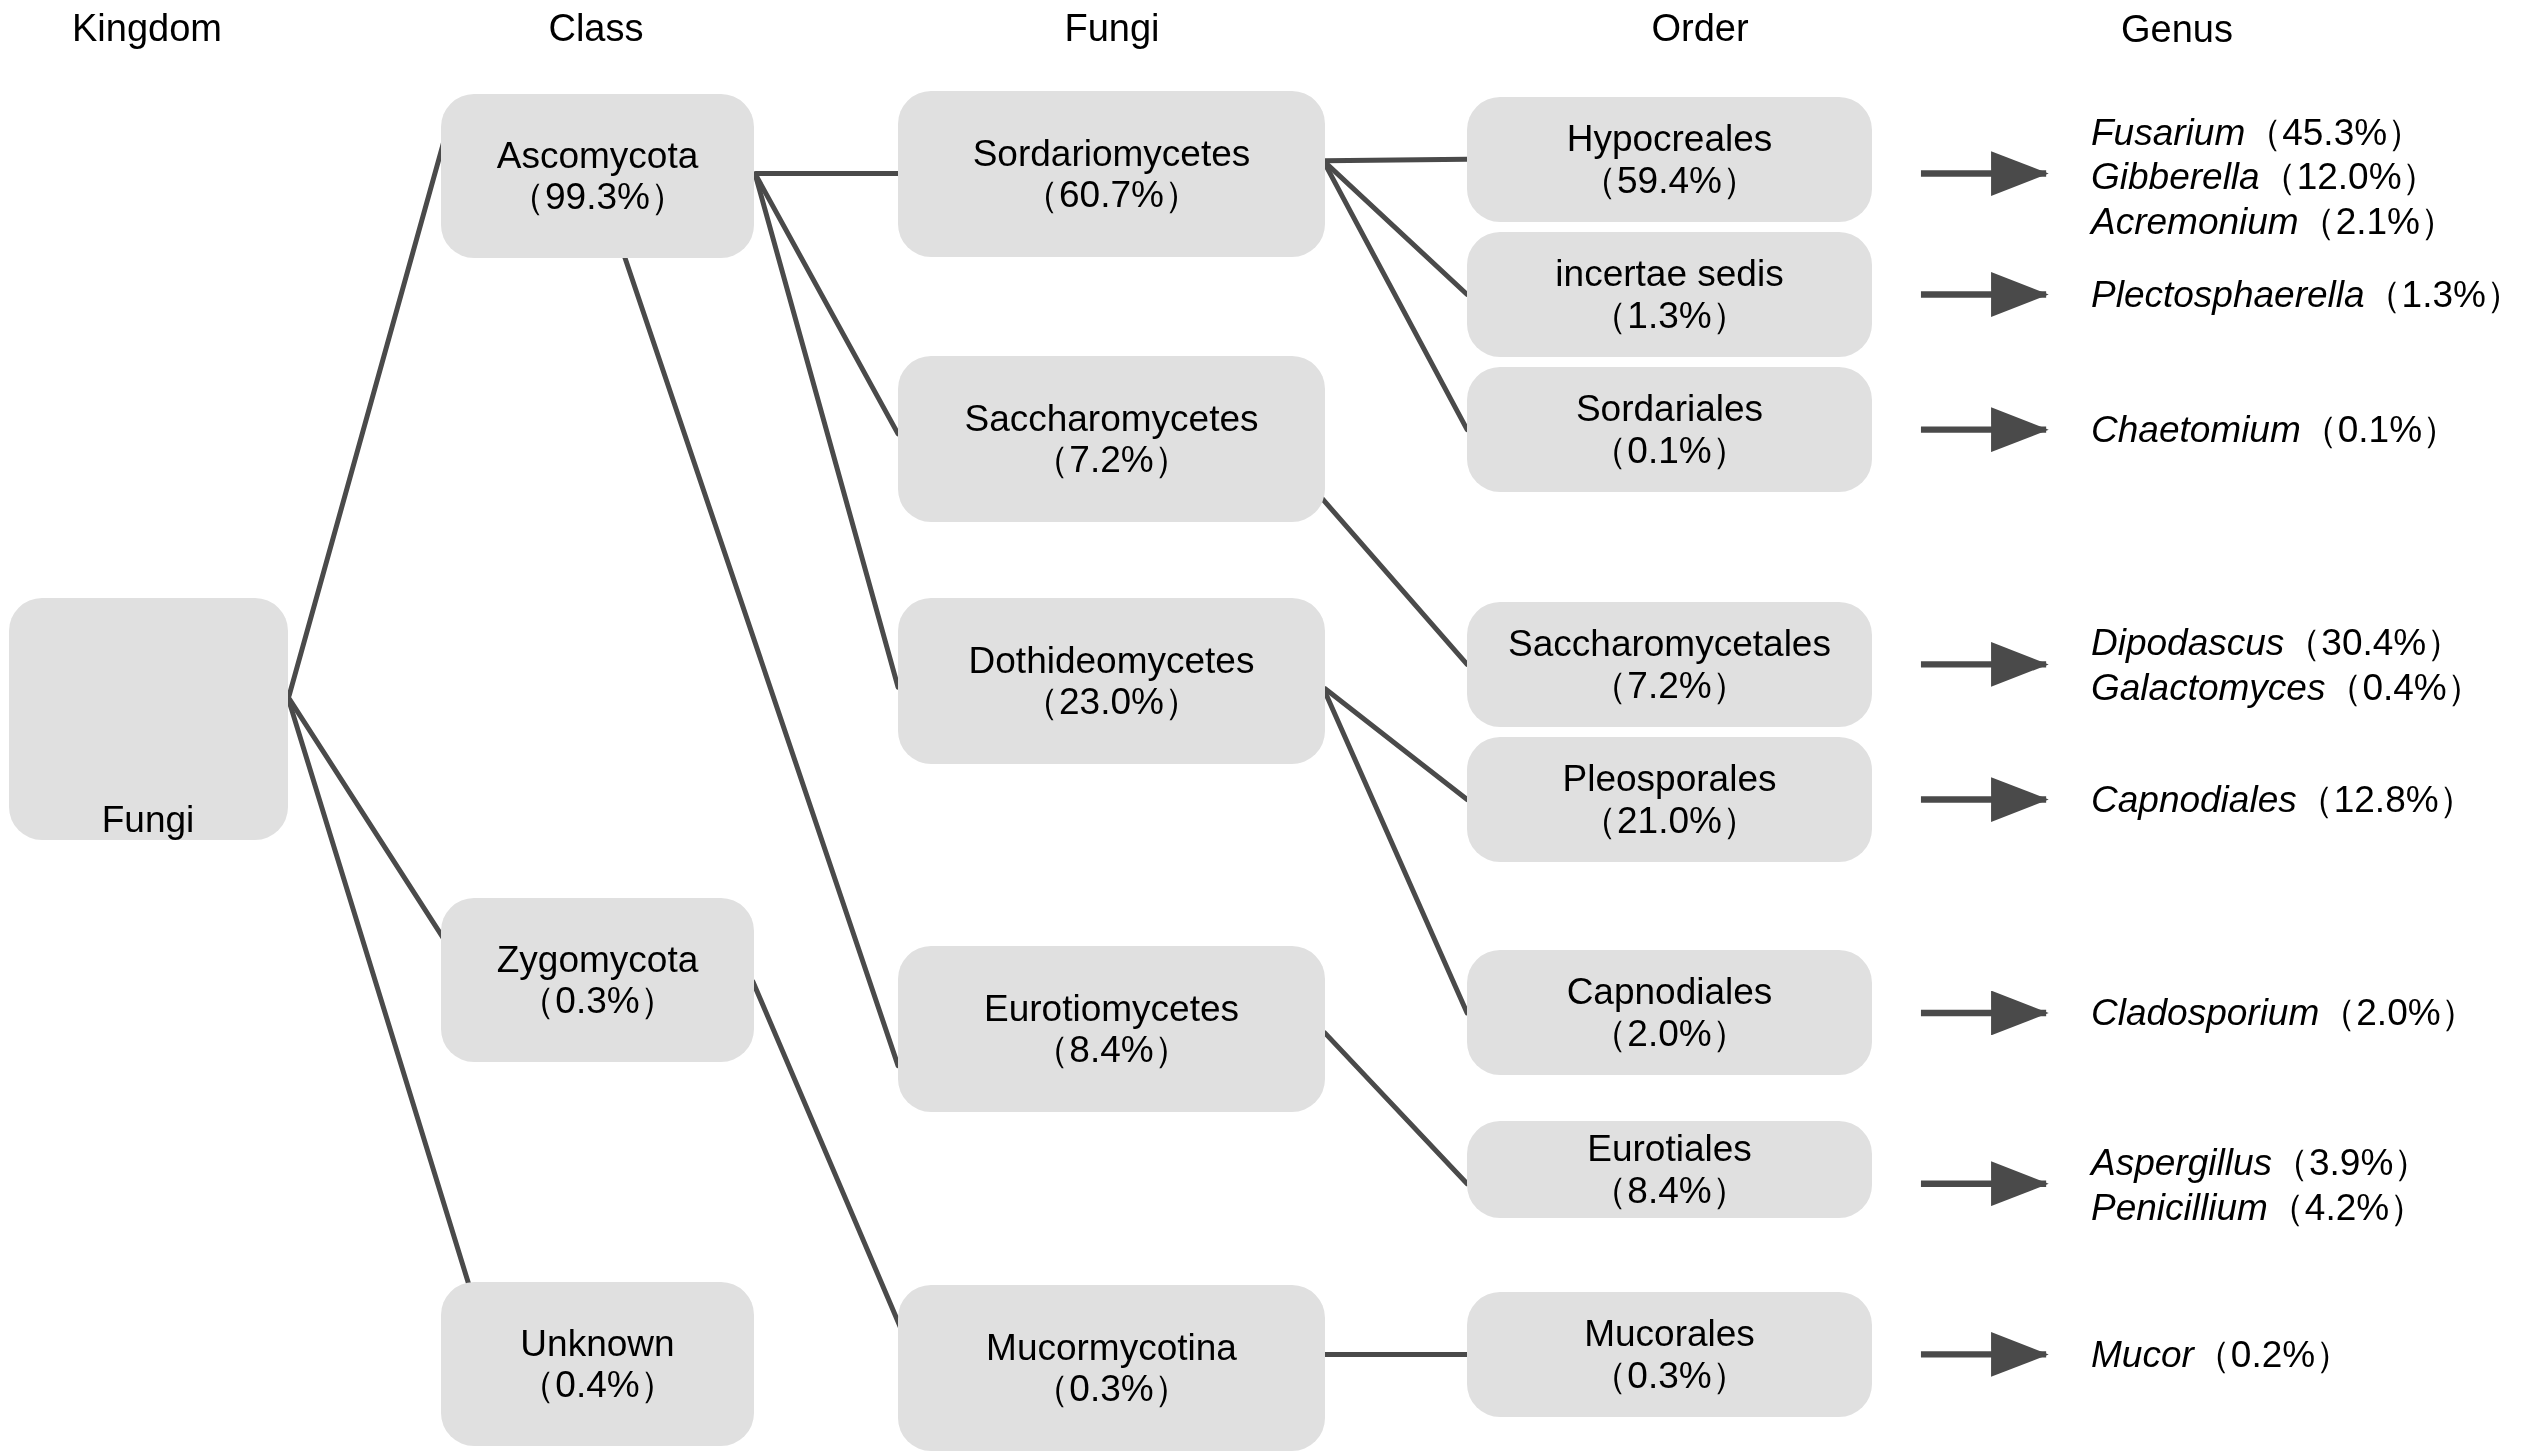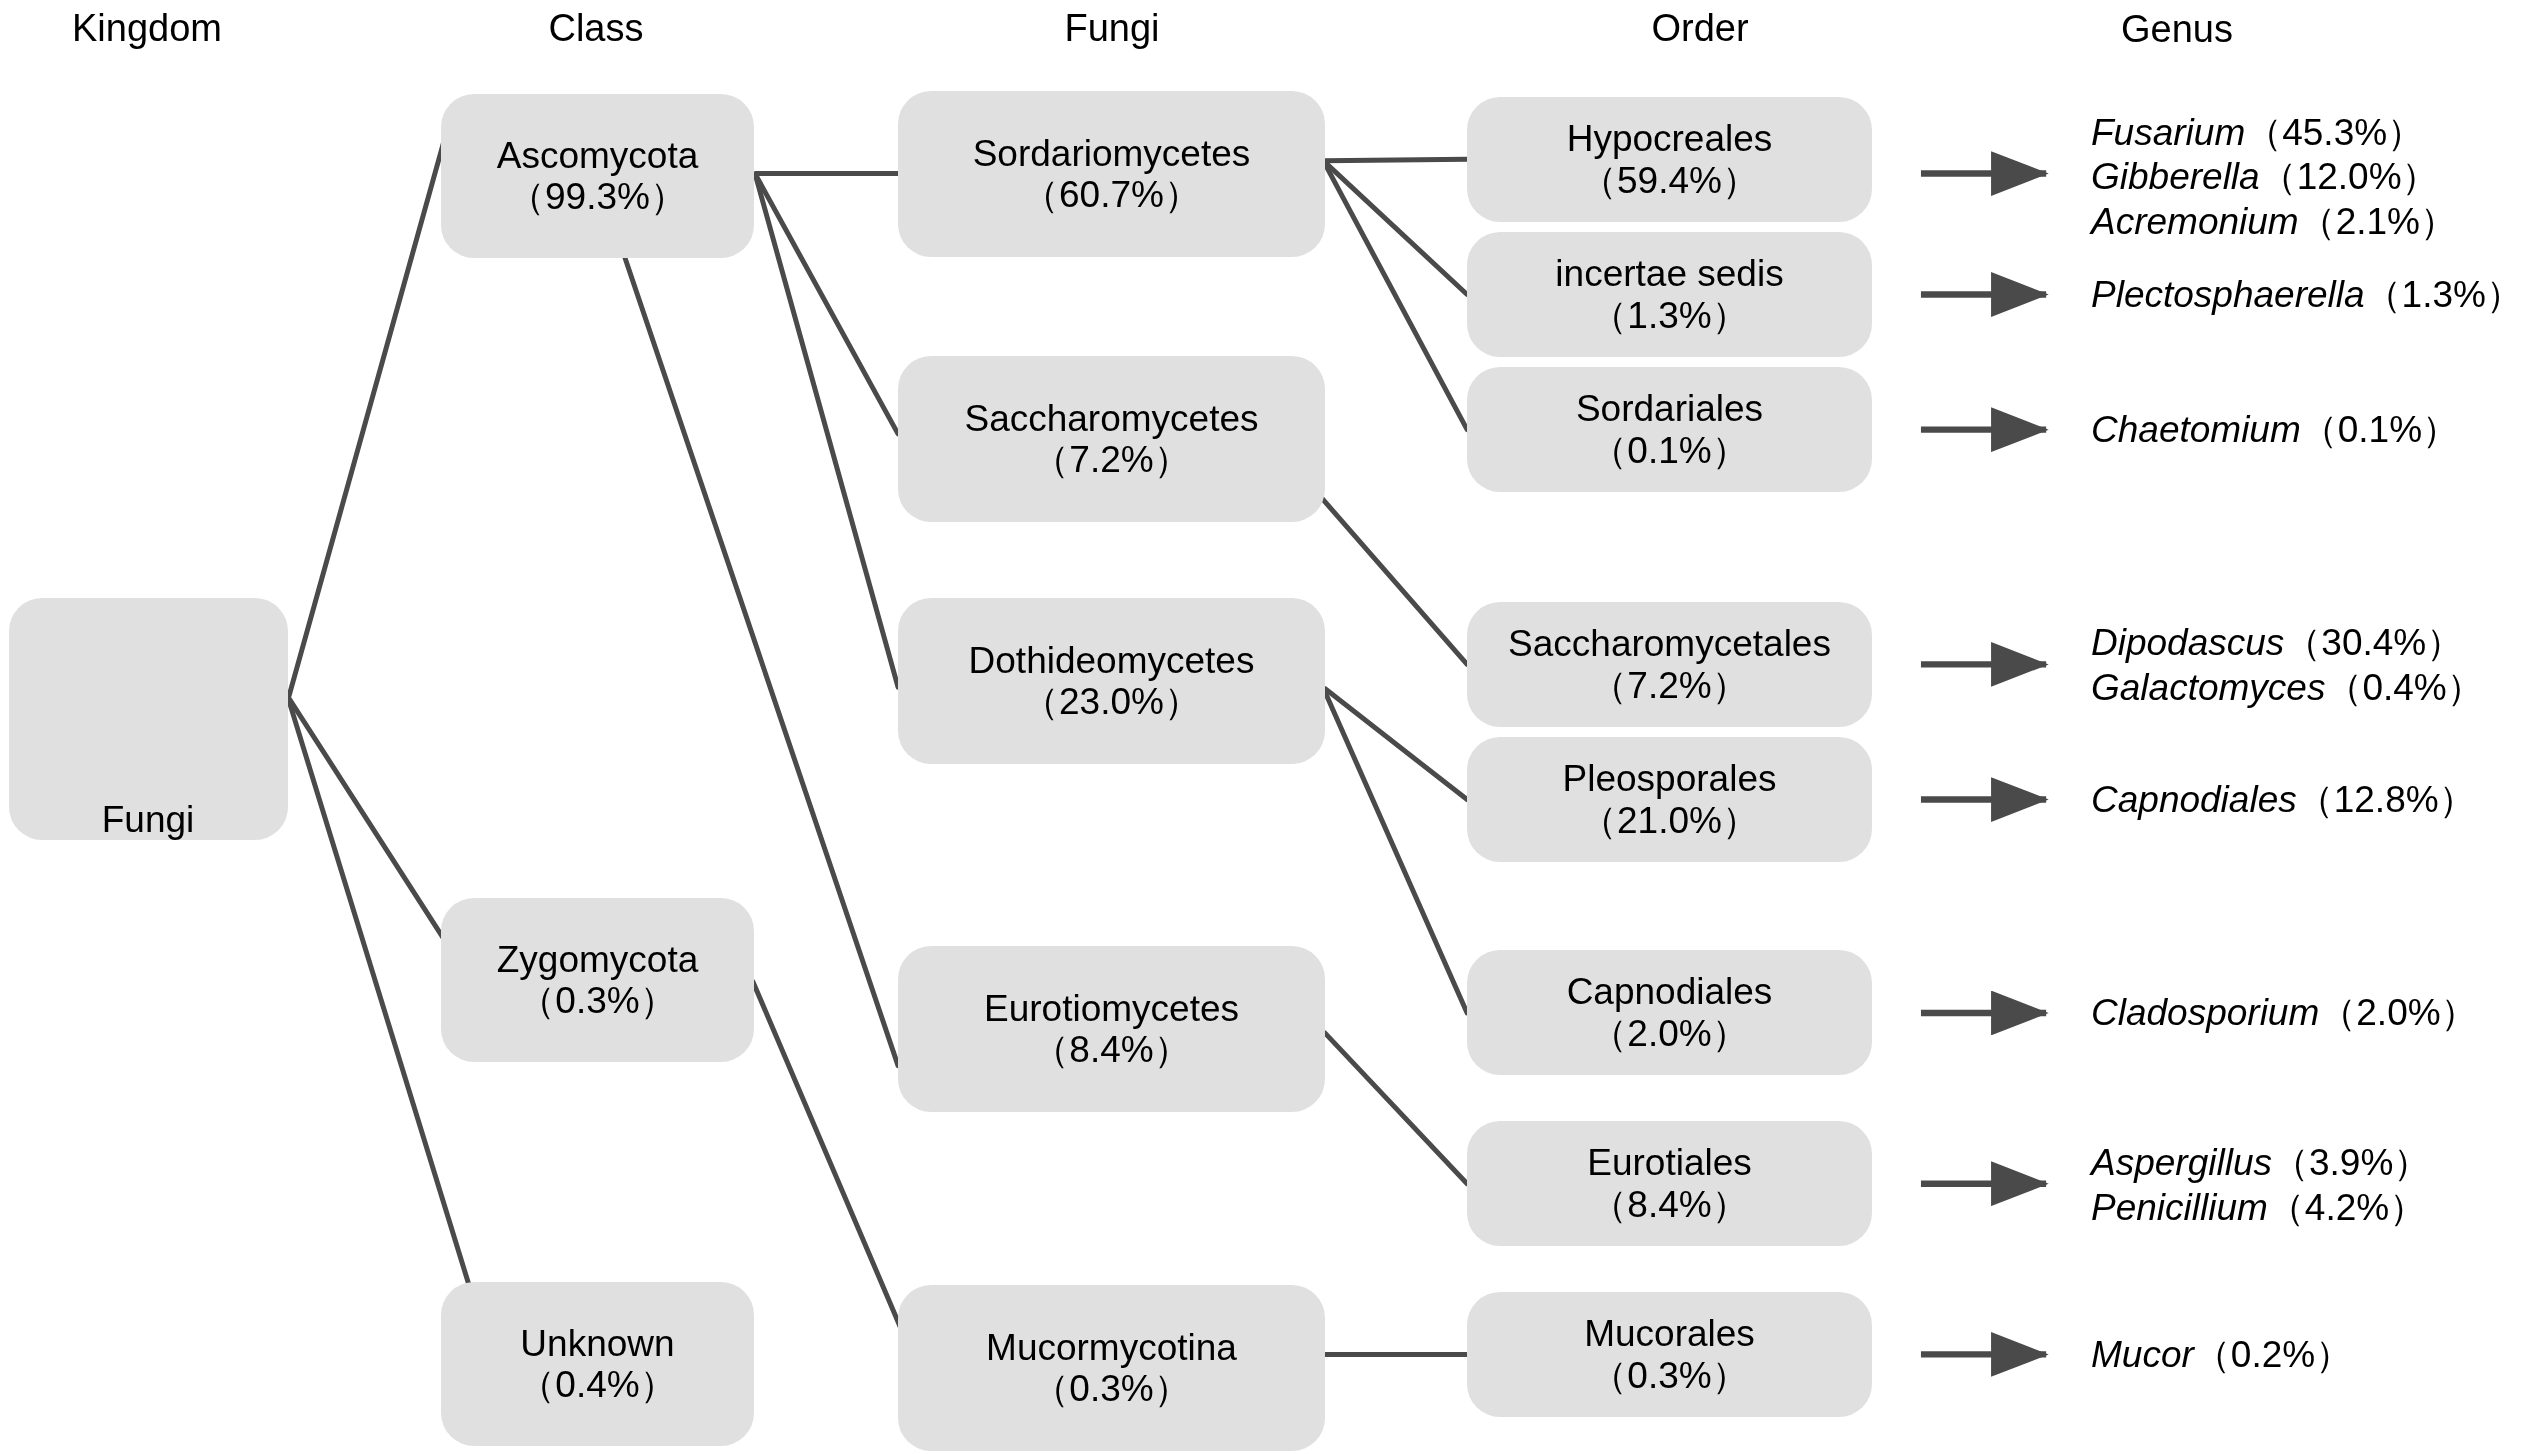--- a/index.html
+++ b/index.html
@@ -169,21 +169,21 @@
         <span class="pc">（7.2%）</span>
       </div>
       <div class="node" style="left: 1467px; top: 737px; width: 405px; height: 125px; background: rgb(224, 224, 224); color: rgb(0, 0, 0);">
         <span class="nm">Pleosporales</span>
         <span class="pc">（21.0%）</span>
       </div>
       <div class="node" style="left: 1467px; top: 950px; width: 405px; height: 125px; background: rgb(224, 224, 224); color: rgb(0, 0, 0);">
         <span class="nm">Capnodiales</span>
         <span class="pc">（2.0%）</span>
       </div>
-      <div class="node" style="left: 1467px; top: 1121px; width: 405px; height: 125px; background: rgb(224, 224, 224); color: rgb(0, 0, 0);">
+      <div class="node" style="left: 1467px; top: 1121px; width: 405px; height: 97px; background: rgb(224, 224, 224); color: rgb(0, 0, 0);">
         <span class="nm">Eurotiales</span>
         <span class="pc">（8.4%）</span>
       </div>
       <div class="node" style="left: 1467px; top: 1292px; width: 405px; height: 125px; background: rgb(224, 224, 224); color: rgb(0, 0, 0);">
         <span class="nm">Mucorales</span>
         <span class="pc">（0.3%）</span>
       </div>
     </div>
   <div id="genus-layer">
       <div class="genus-group" style="left: 2055px; top: 92px; height: 171px; color: rgb(0, 0, 0);">

